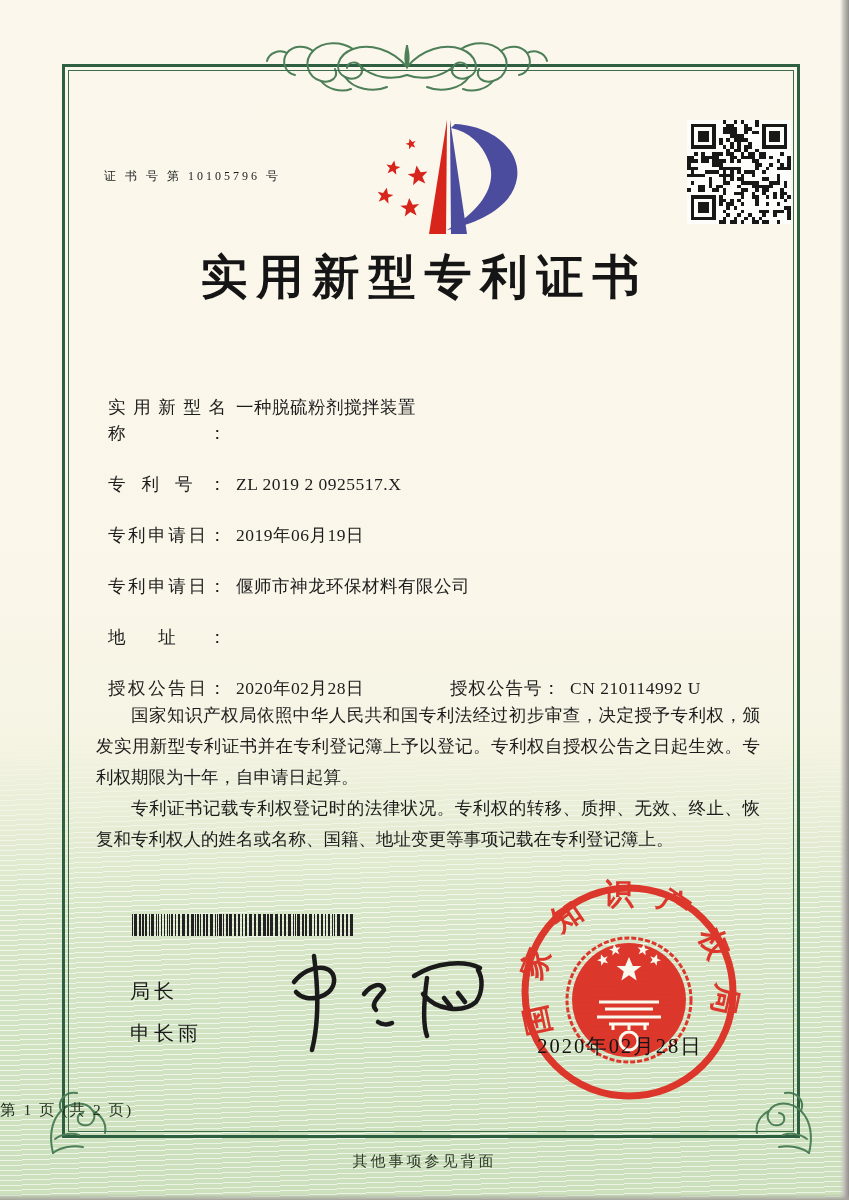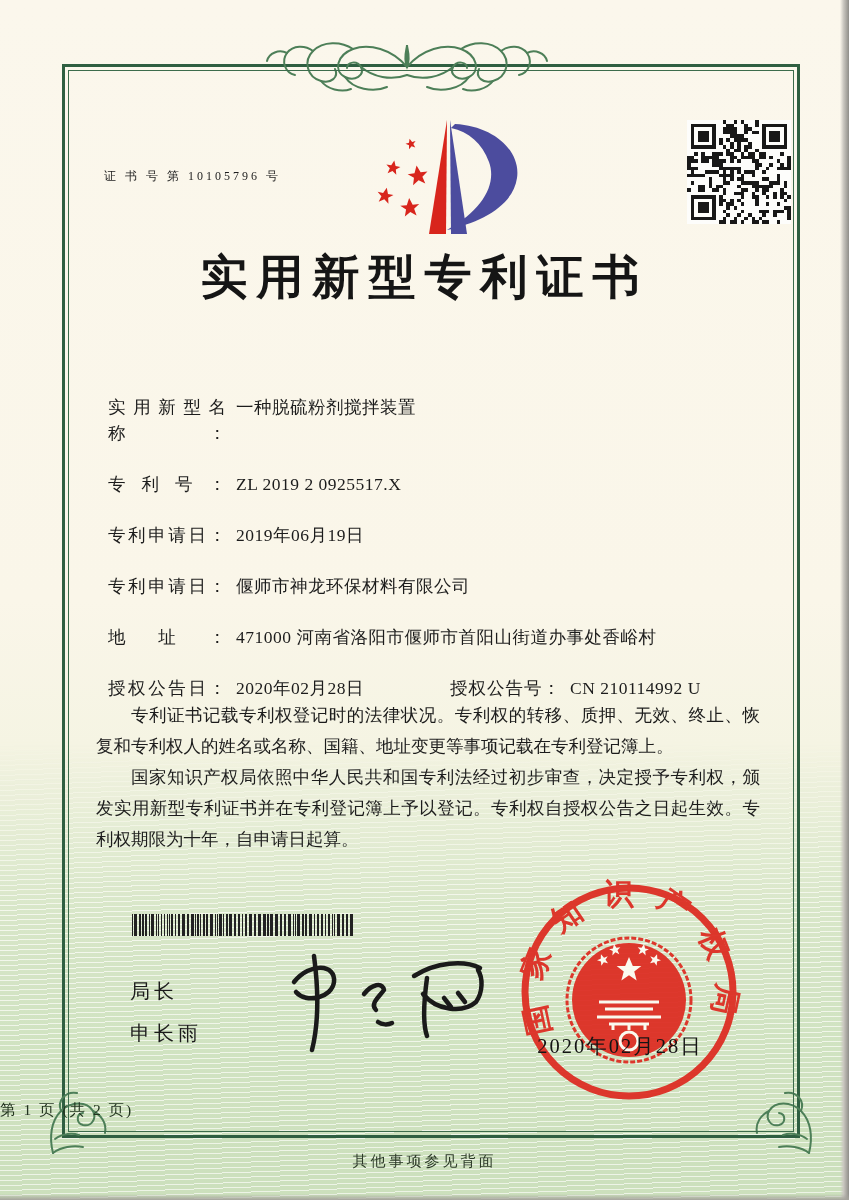--- a/index.html
+++ b/index.html
@@ -421,37 +421,36 @@
   <div class="frow">
     <span class="flabel">专利申请日：</span>
     <span class="fvalue">2019年06月19日</span>
   </div>
   <div class="frow">
     <span class="flabel">专利申请日：</span>
     <span class="fvalue">偃师市神龙环保材料有限公司</span>
   </div>
   <div class="frow">
     <span class="flabel">地址：</span>
-    <span class="fvalue">471000 河南省洛阳市偃师市首阳山街道办事处香峪村</span>
   </div>
   <div class="frow">
     <span class="grant-left">
       <span class="flabel">授权公告日：</span>
       <span class="fvalue">2020年02月28日</span>
     </span>
     <span class="grant-right">
       <span class="flabel">授权公告号：</span>
       <span class="fvalue">CN 210114992 U</span>
     </span>
   </div>
 </div>
 
 <div class="body-text">
+  <p>国家知识产权局依照中华人民共和国专利法经过初步审查，决定授予专利权，颁发实用新型专利证书并在专利登记簿上予以登记。专利权自授权公告之日起生效。专利权期限为十年，自申请日起算。</p>
   <p>专利证书记载专利权登记时的法律状况。专利权的转移、质押、无效、终止、恢复和专利权人的姓名或名称、国籍、地址变更等事项记载在专利登记簿上。</p>
-  <p>国家知识产权局依照中华人民共和国专利法经过初步审查，决定授予专利权，颁发实用新型专利证书并在专利登记簿上予以登记。专利权自授权公告之日起生效。专利权期限为十年，自申请日起算。</p>
 </div>
 
 <svg class="barcode" id="barcode" width="228" height="26" viewBox="0 0 228 26">
     <rect x="2" y="2" width="1" height="22" fill="#222"></rect>
     <rect x="4" y="2" width="3" height="22" fill="#222"></rect>
     <rect x="9" y="2" width="2" height="22" fill="#222"></rect>
     <rect x="12" y="2" width="2" height="22" fill="#222"></rect>
     <rect x="15" y="2" width="2" height="22" fill="#222"></rect>
     <rect x="19" y="2" width="1" height="22" fill="#222"></rect>
     <rect x="21" y="2" width="3" height="22" fill="#222"></rect>

